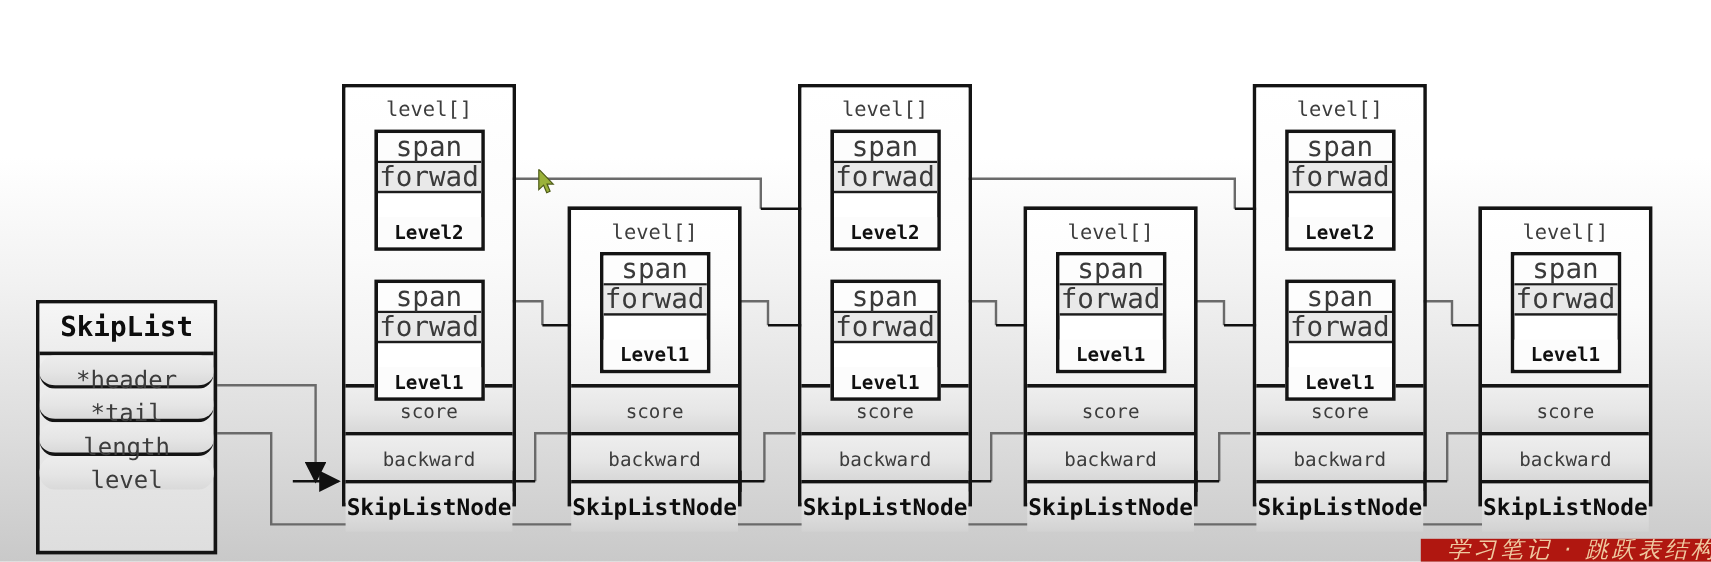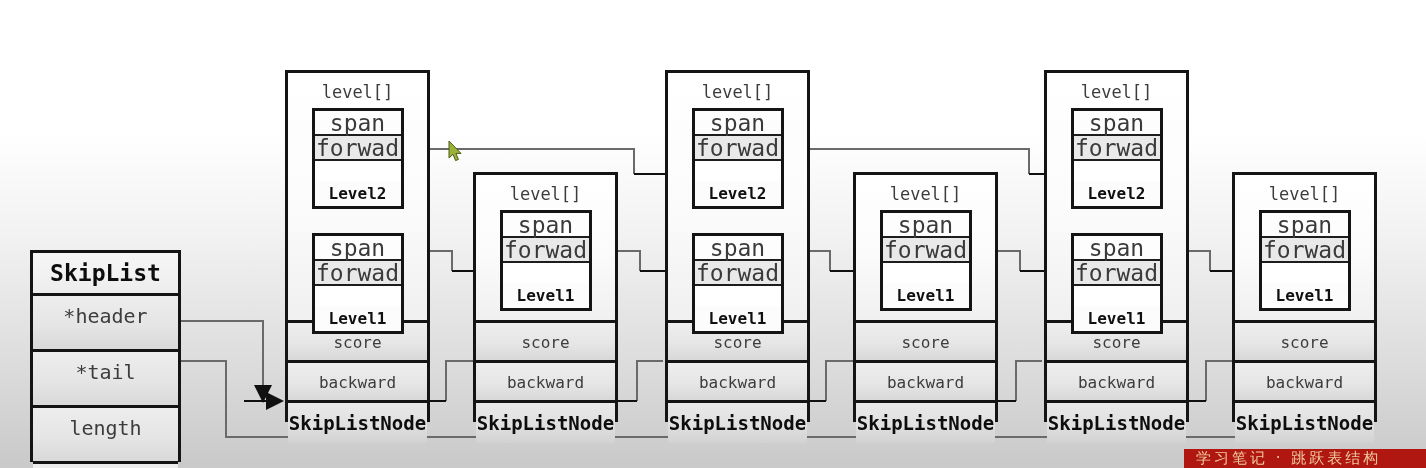--- a/index.html
+++ b/index.html
@@ -57,35 +57,36 @@
   .skiplist{
     position:absolute;z-index:3;border:3px solid #141414;box-sizing:border-box;
     background:linear-gradient(to bottom,#f3f3f3 0%,#ebebeb 40%,#dedede 100%);
   }
   .skiplist .hdr{
     height:40px;line-height:40px;text-align:center;font-size:23px;font-weight:bold;
     color:#0d0d0d;border-bottom:3px solid #141414;
     background:linear-gradient(to bottom,#f6f6f6 0%,#ededed 100%);
   }
   .skiplist .fld{
-    height:56px;line-height:40px;text-align:center;font-size:20px;color:#3c3c3c;
+    height:28px;line-height:40px;text-align:center;font-size:20px;color:#3c3c3c;
     border-bottom:3px solid #141414;box-sizing:border-box;
     background:linear-gradient(to bottom,#ededed 0%,#e5e5e5 55%,#d9d9d9 100%);
+    border-radius:13px;
   }
   .skiplist .fld.last{border-bottom:none;}
 
   
   #banner{
     position:absolute;z-index:6;left:1184px;top:449px;width:242px;height:19px;
     background:#b01710;overflow:hidden;
   }
   #banner .btext{
-    color:#efc9a0;font-size:15px;line-height:19px;white-space:nowrap;
+    color:#efc9a0;font-size:19px;line-height:19px;white-space:nowrap;
     font-family:"DejaVu Sans","Liberation Sans",sans-serif;
-    padding-left:12px;letter-spacing:3px;
+    padding-left:22px;letter-spacing:3px;font-style:italic;
   }
   #cursor{position:absolute;z-index:8;left:448px;top:141px;width:16px;height:22px;}
 </style>
 </head>
 <body>
 
 <div id="stage">
 
   <svg id="wires" viewBox="0 0 1426 468">
     <defs>

